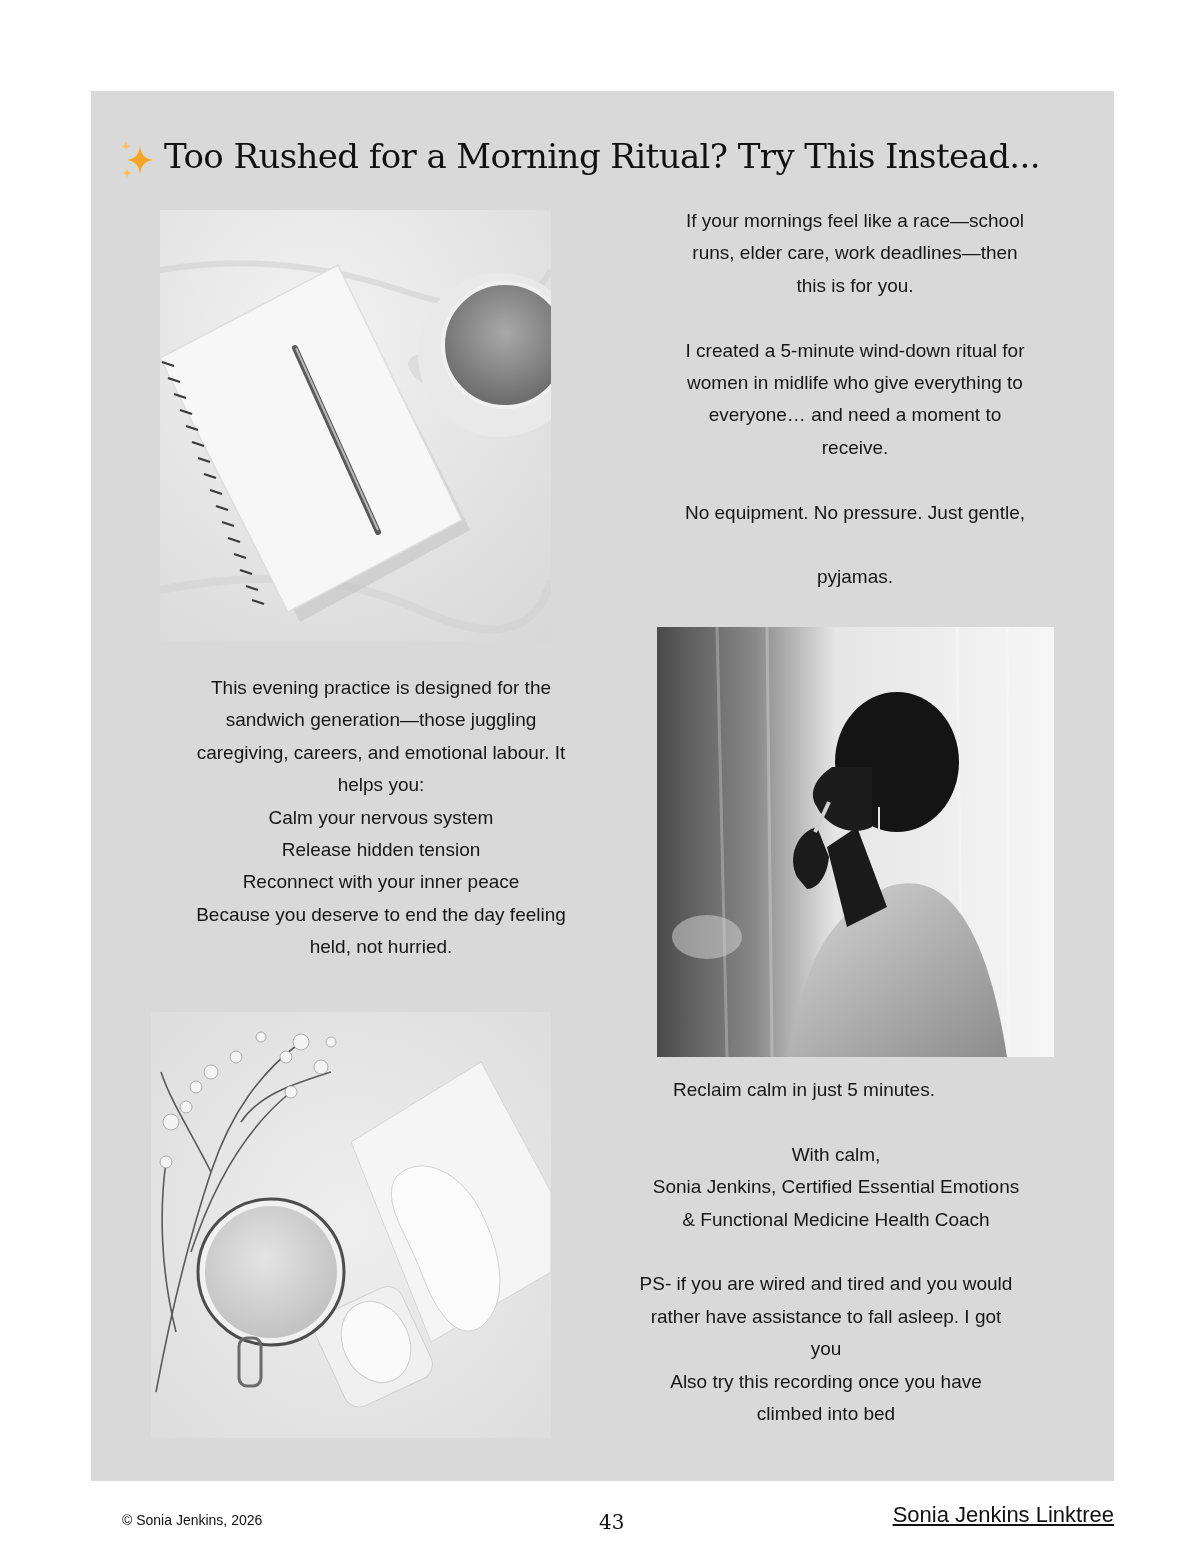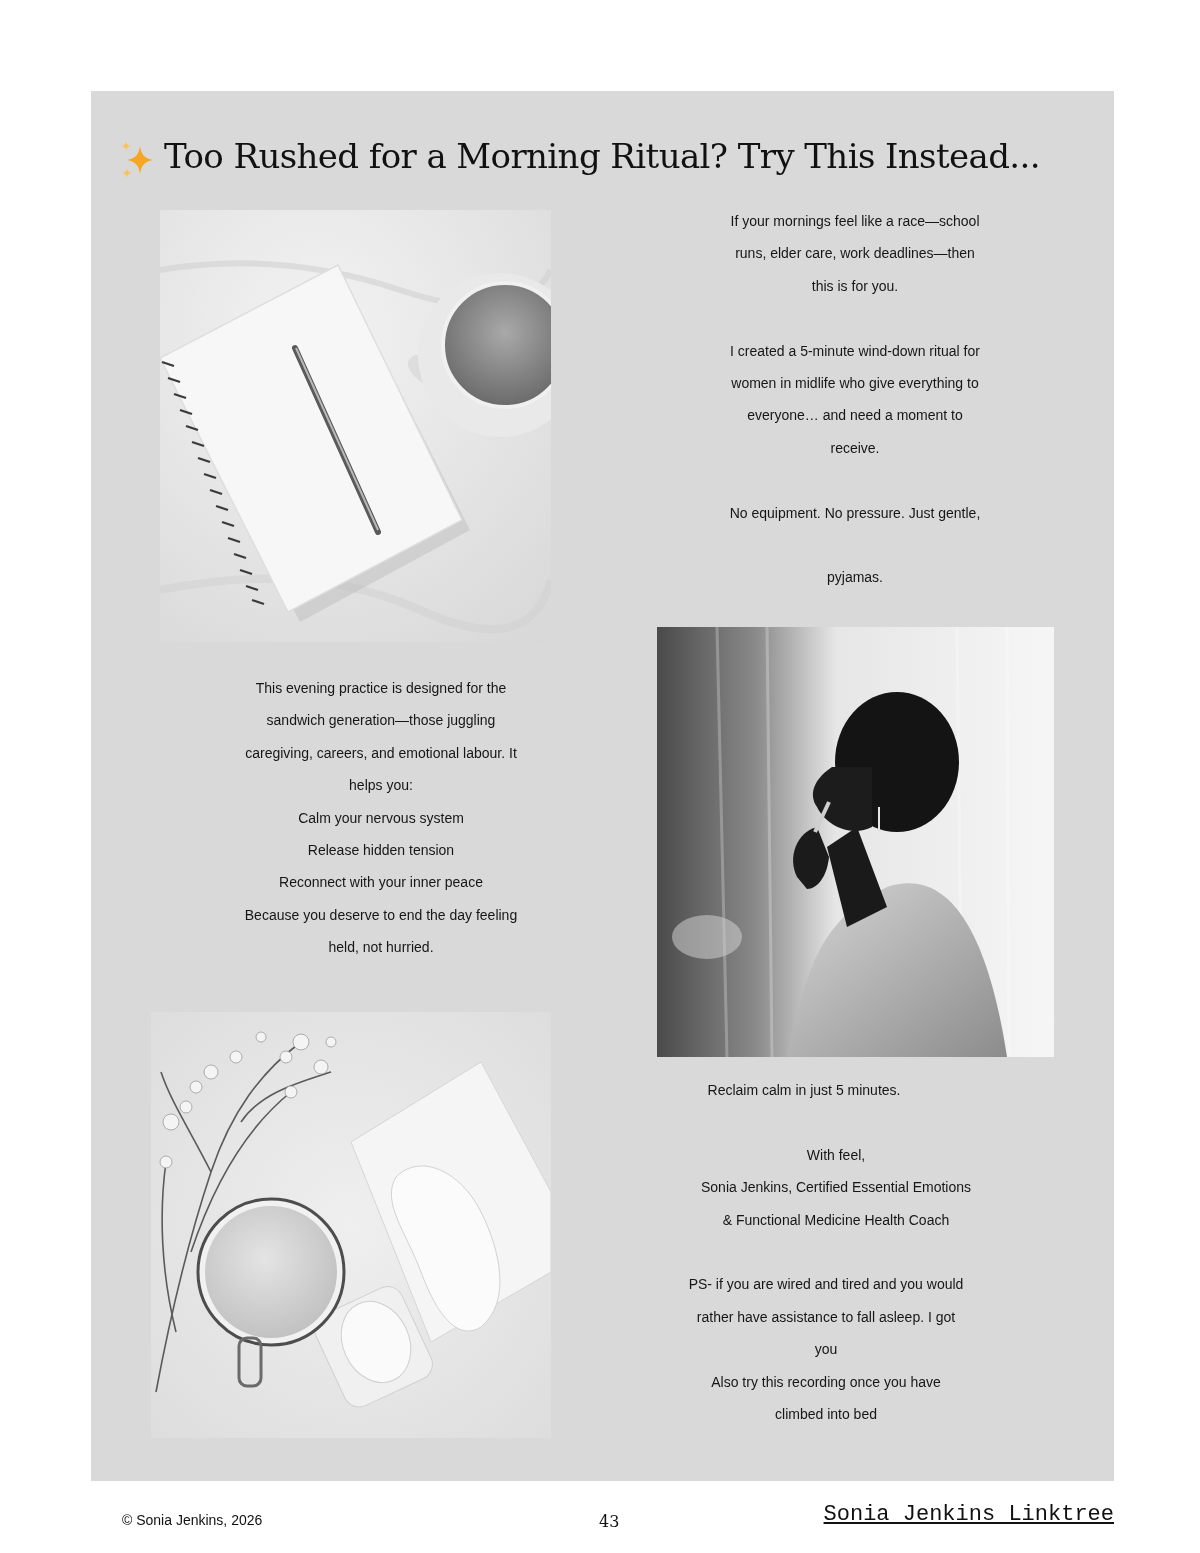--- a/index.html
+++ b/index.html
@@ -29,38 +29,38 @@
       color: #111;
       white-space: nowrap;
       display: flex; align-items: flex-end;
     }
     .sparkle { width: 38px; height: 44px; margin-right: 8px; flex: 0 0 auto; }
     .photo { position: absolute; overflow: hidden; }
     .photo svg { width: 100%; height: 100%; display: block; }
     .text {
       position: absolute;
       text-align: center;
-      font-size: 14px;
+      font-size: 19px;
       line-height: 32.4px;
       color: #161616;
     }
     .text p { margin: 0; }
     .text .gap { height: 32.4px; }
     .footer-left {
       position: absolute; left: 122px; top: 1505px;
       font-size: 14px; line-height: 30px; color: #111;
     }
     .footer-page {
       position: absolute; left: 599px; top: 1510px;
-      font-family: "DejaVu Serif", serif; font-size: 16px; line-height: 24px; color: #111;
+      font-family: "DejaVu Serif", serif; font-size: 20px; line-height: 24px; color: #111;
     }
     .footer-link {
       position: absolute; right: 86px; top: 1500px;
       font-size: 22px; line-height: 30px; color: #111;
-      text-decoration: underline; cursor: pointer; font-family: Liberation Mono, monospace;
+      text-decoration: underline; cursor: pointer;
     }
   </style>
 </head>
 <body>
 
 <div class="panel"></div>
 
 <div class="title">
   <svg class="sparkle" viewBox="0 0 38 44">
     <path d="M22 8 C23.5 17 26 20 35 22 C26 24 23.5 27 22 36 C20.5 27 18 24 9 22 C18 20 20.5 17 22 8 Z" fill="#f5a623"></path>
@@ -238,21 +238,21 @@
 
     <circle cx="120" cy="260" r="73" fill="#f1f1f1" stroke="#4d4d4d" stroke-width="3"></circle>
     <circle cx="120" cy="260" r="66" fill="url(#tea3)"></circle>
     <rect x="88" y="326" width="22" height="48" rx="8" fill="none" stroke="#6a6a6a" stroke-width="3"></rect>
   </svg>
 </div>
 
 <div class="text" style="left:596px; top:1074px; width:480px;">
   <p style="position:relative; left:-32px;">Reclaim calm in just 5 minutes.</p>
   <div class="gap"></div>
-  <p>With feel,</p>
+  <p>With calm,</p>
   <p>
     <span>Sonia Jenkins, Certified Essential Emotions</span><br>
     <span>&amp; Functional Medicine Health Coach</span>
   </p>
   <div class="gap"></div>
   <p style="position:relative; left:-10px;">
     <span>PS- if you are wired and tired and you would</span><br>
     <span>rather have assistance to fall asleep. I got</span><br>
     <span>you</span><br>
     <span>Also try this recording once you have</span><br>

